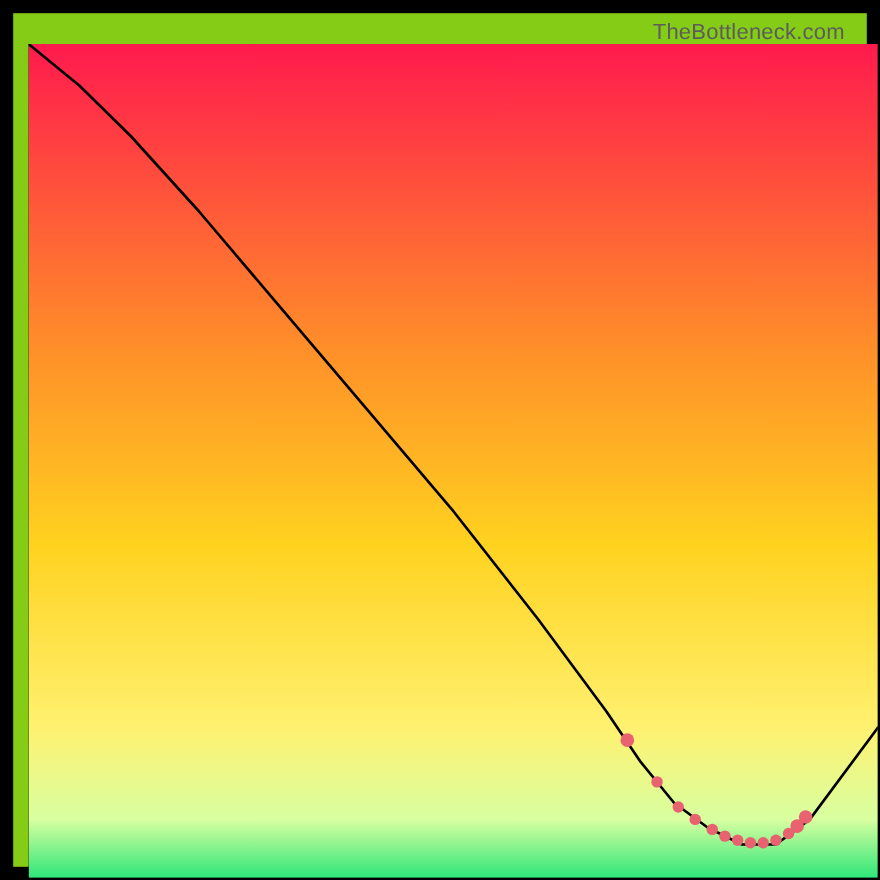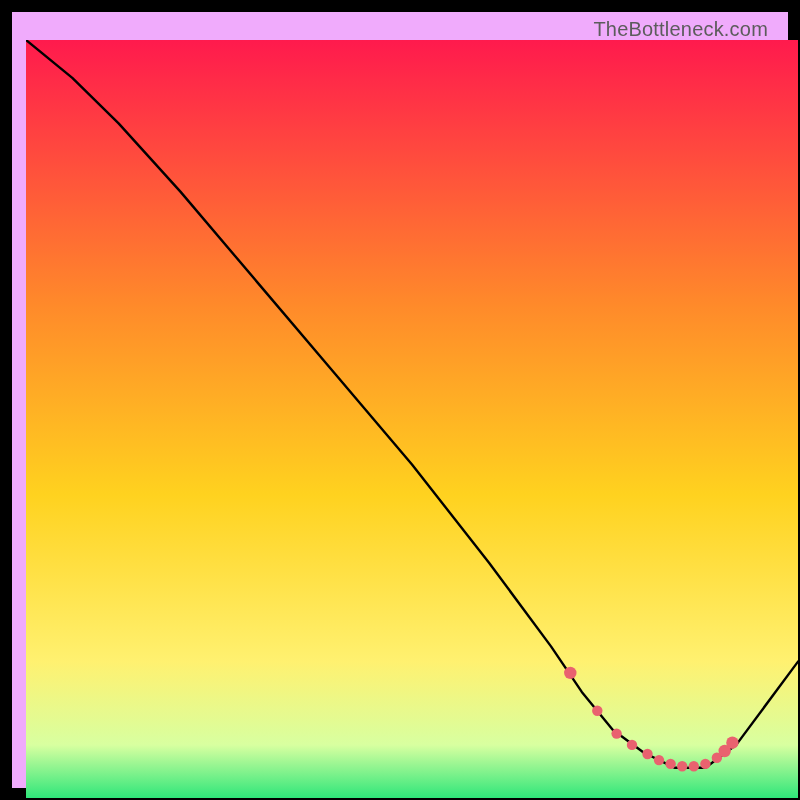--- a/index.html
+++ b/index.html
@@ -9,21 +9,21 @@
     height: 800px;
     background: #000;
     overflow: hidden;
   }
   .frame {
     position: absolute;
     left: 12px;
     top: 12px;
     width: 776px;
     height: 776px;
-    background: #f0abfc;
+    background: #84cc16;
   }
   .plot-outer {
     position: absolute;
     left: 14px;
     top: 28px;
     width: 772px;
     height: 758px;
     background: #000;
   }
   svg.plot {

